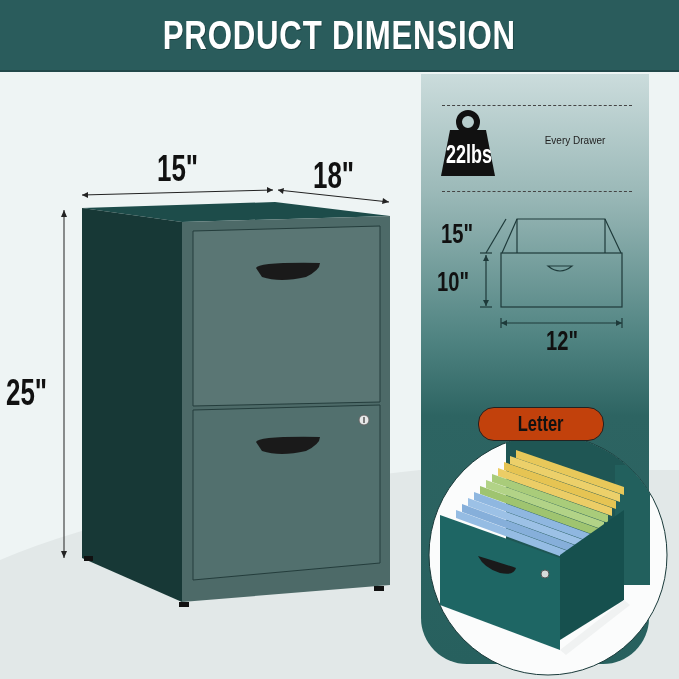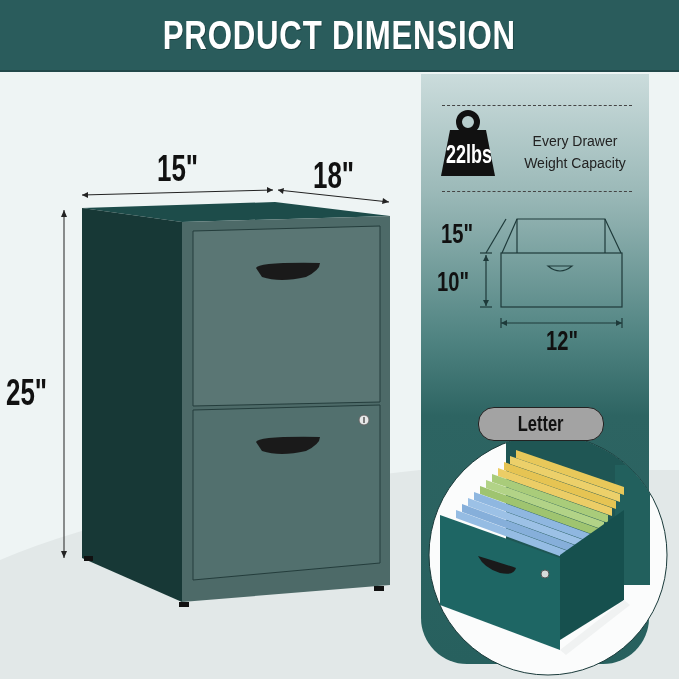--- a/index.html
+++ b/index.html
@@ -4,22 +4,22 @@
 <style>
   html,body{margin:0;padding:0;}
   body{width:679px;height:679px;overflow:hidden;background:#eef4f4;position:relative;font-family:"Liberation Sans",sans-serif;}
   .header{position:absolute;left:0;top:0;width:679px;height:70px;background:#2a5c5c;display:flex;align-items:center;justify-content:center;}
   .header-title{color:#fff;font-family:"Liberation Sans",sans-serif;font-weight:bold;font-size:40px;letter-spacing:1px;transform:scaleX(0.78);white-space:nowrap;text-shadow:1px 1px 0 rgba(0,0,0,.3);}
   .hdr-line{position:absolute;left:0;top:70px;width:679px;height:2px;background:#22484a;}
   .floor{position:absolute;left:0;top:0;width:679px;height:679px;}
   .cond{font-family:"Liberation Sans",sans-serif;font-weight:bold;color:#111;position:absolute;transform-origin:left top;transform:scaleX(0.72);white-space:nowrap;}
   .right-panel{position:absolute;left:421px;top:74px;width:228px;height:590px;border-radius:0 0 46px 46px;background:linear-gradient(#cbdcdc 0%,#9bb9b8 20%,#4f8381 45%,#2d6462 58%,#27605e 100%);}
   .dash{position:absolute;left:442px;width:190px;border-top:1px dashed #444;}
-  .weight-text{position:absolute;left:512px;top:130px;width:126px;text-align:center;font-size:14px;color:#222;line-height:22px;}
-  .letter-pill{position:absolute;left:478px;top:407px;width:124px;height:32px;border-radius:16px;background:#a3a3a3;border:1.5px solid #222;display:flex;align-items:center;justify-content:center;}
+  .weight-text{position:absolute;left:512px;top:130px;width:126px;text-align:center;font-size:10px;color:#222;line-height:22px;}
+  .letter-pill{position:absolute;left:478px;top:407px;width:124px;height:32px;border-radius:16px;background:#c2410c;border:1.5px solid #222;display:flex;align-items:center;justify-content:center;}
   .letter-pill span{font-weight:bold;font-size:22px;color:#111;transform:scaleX(0.75);display:inline-block;}
 </style>
 </head>
 <body>
 
 <svg class="floor" width="679" height="679">
   <path d="M0 679 L0 560 Q140 500 420 470 L679 470 L679 679 Z" fill="#e2e8e8"></path>
 </svg>
 
 <div class="header">
@@ -31,21 +31,20 @@
 <div class="dash" style="top:105px"></div>
 <div class="dash" style="top:191px"></div>
 
 <svg style="position:absolute;left:440px;top:110px" width="56" height="68">
   <circle cx="28" cy="12" r="9" fill="none" stroke="#111" stroke-width="6"></circle>
   <path d="M10 20 L46 20 L55 66 L1 66 Z" fill="#111" rx="6"></path>
 </svg>
 <div class="cond" style="left:446px;top:140px;font-size:25px;color:#fff;">22lbs</div>
 <div class="weight-text">
   <div>Every Drawer</div>
-  <div>Weight Capacity</div>
 </div>
 
 <svg style="position:absolute;left:420px;top:200px" width="259" height="160">
   <g fill="none" stroke="#1e3a3a" stroke-width="1.2">
     <path d="M82 53 L97 19 L185 19 L201 53"></path>
     <line x1="97" y1="19" x2="97" y2="53"></line>
     <line x1="185" y1="19" x2="185" y2="53"></line>
     <rect x="81" y="53" width="121" height="54"></rect>
     <path d="M128 66 Q140 76 152 66 Z"></path>
     <line x1="66" y1="53" x2="86" y2="19"></line>

